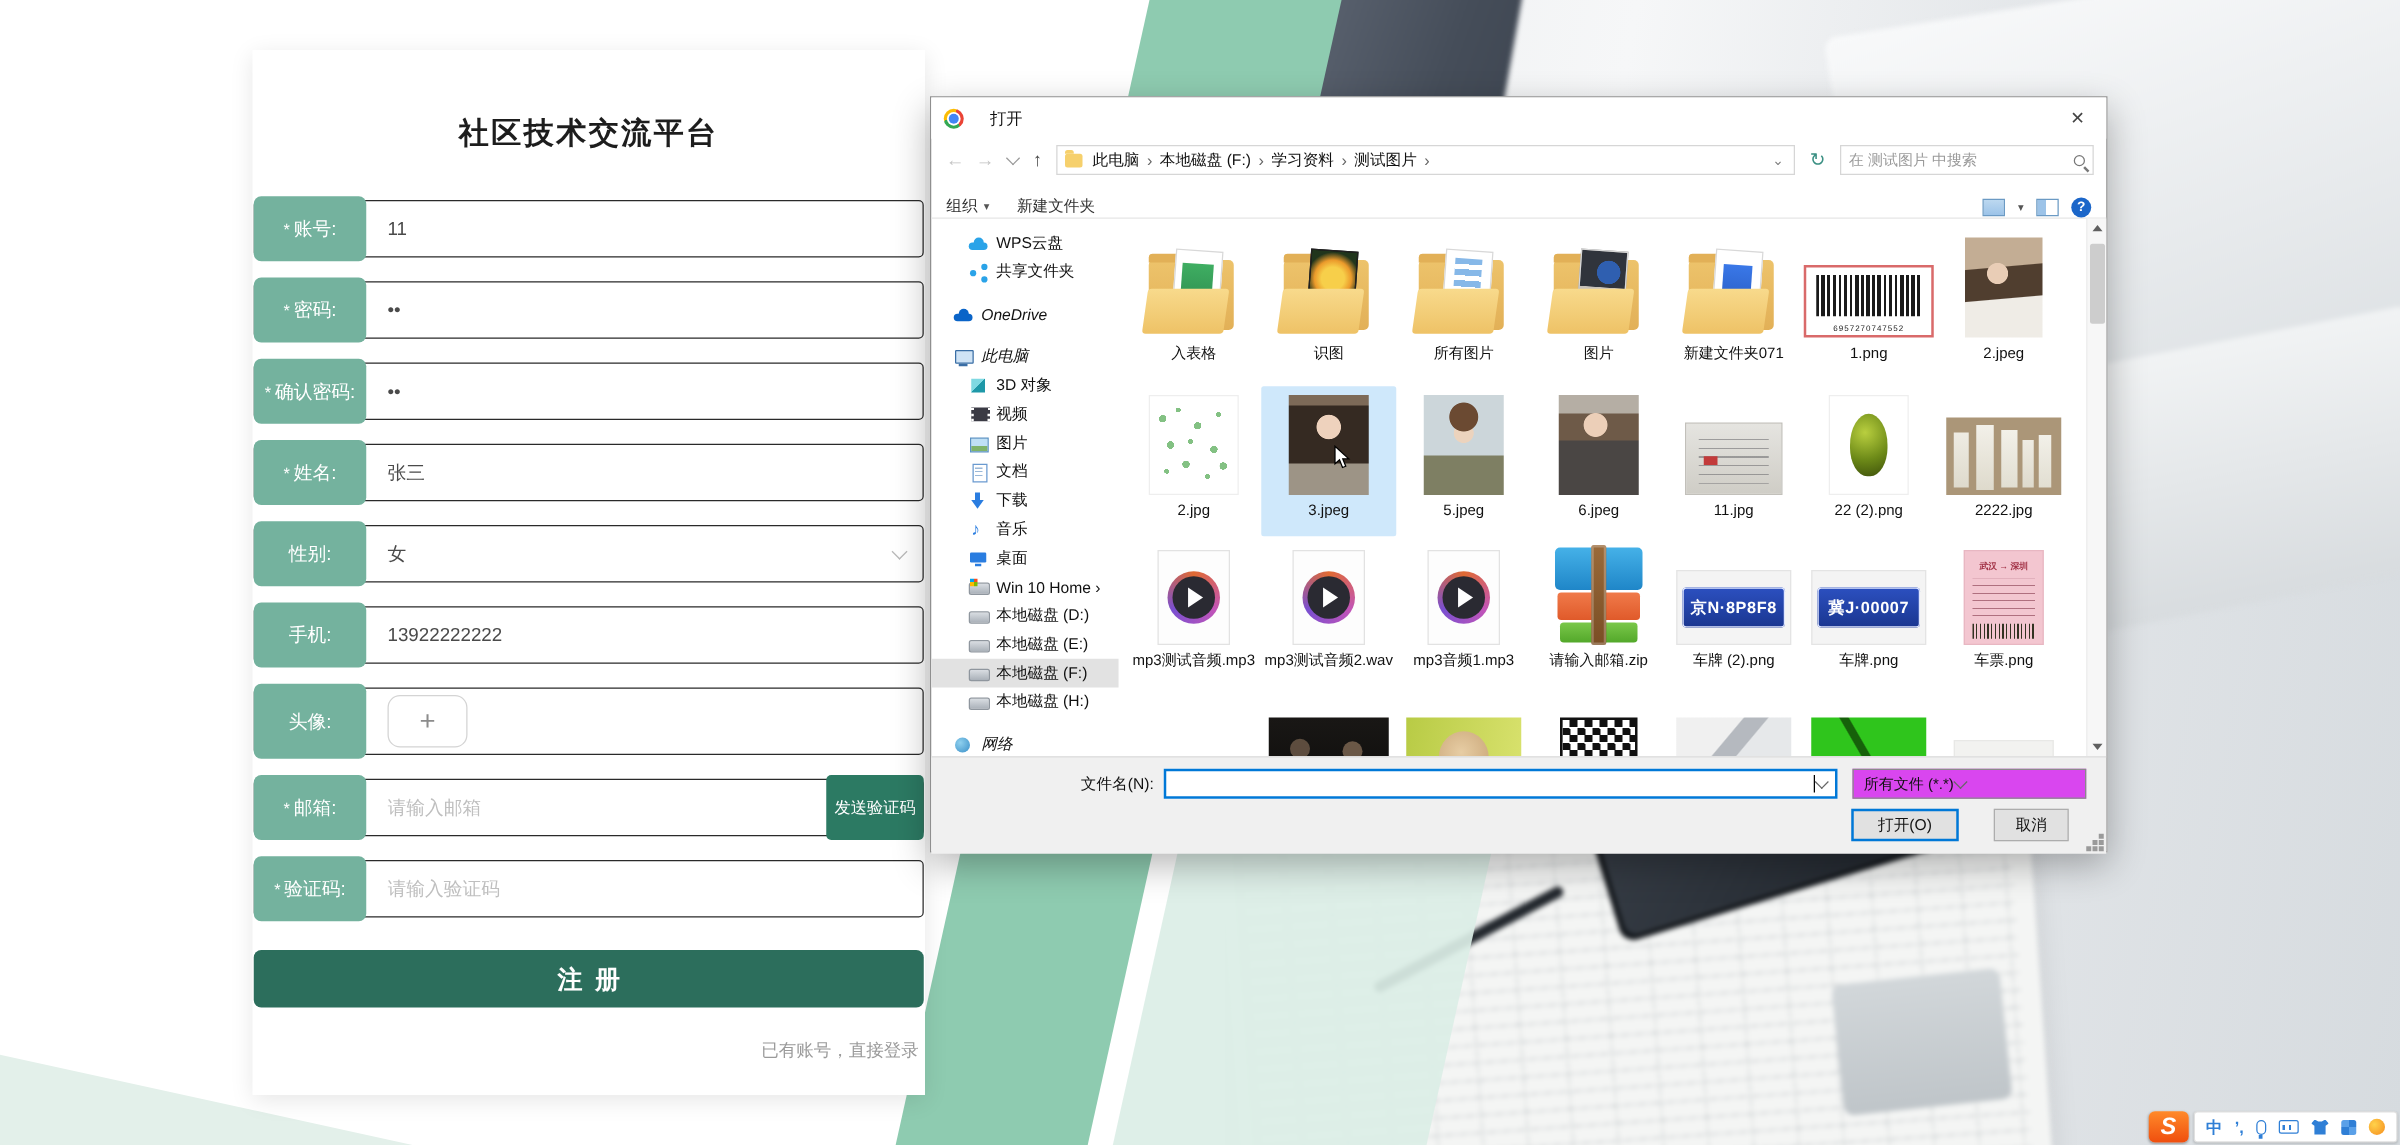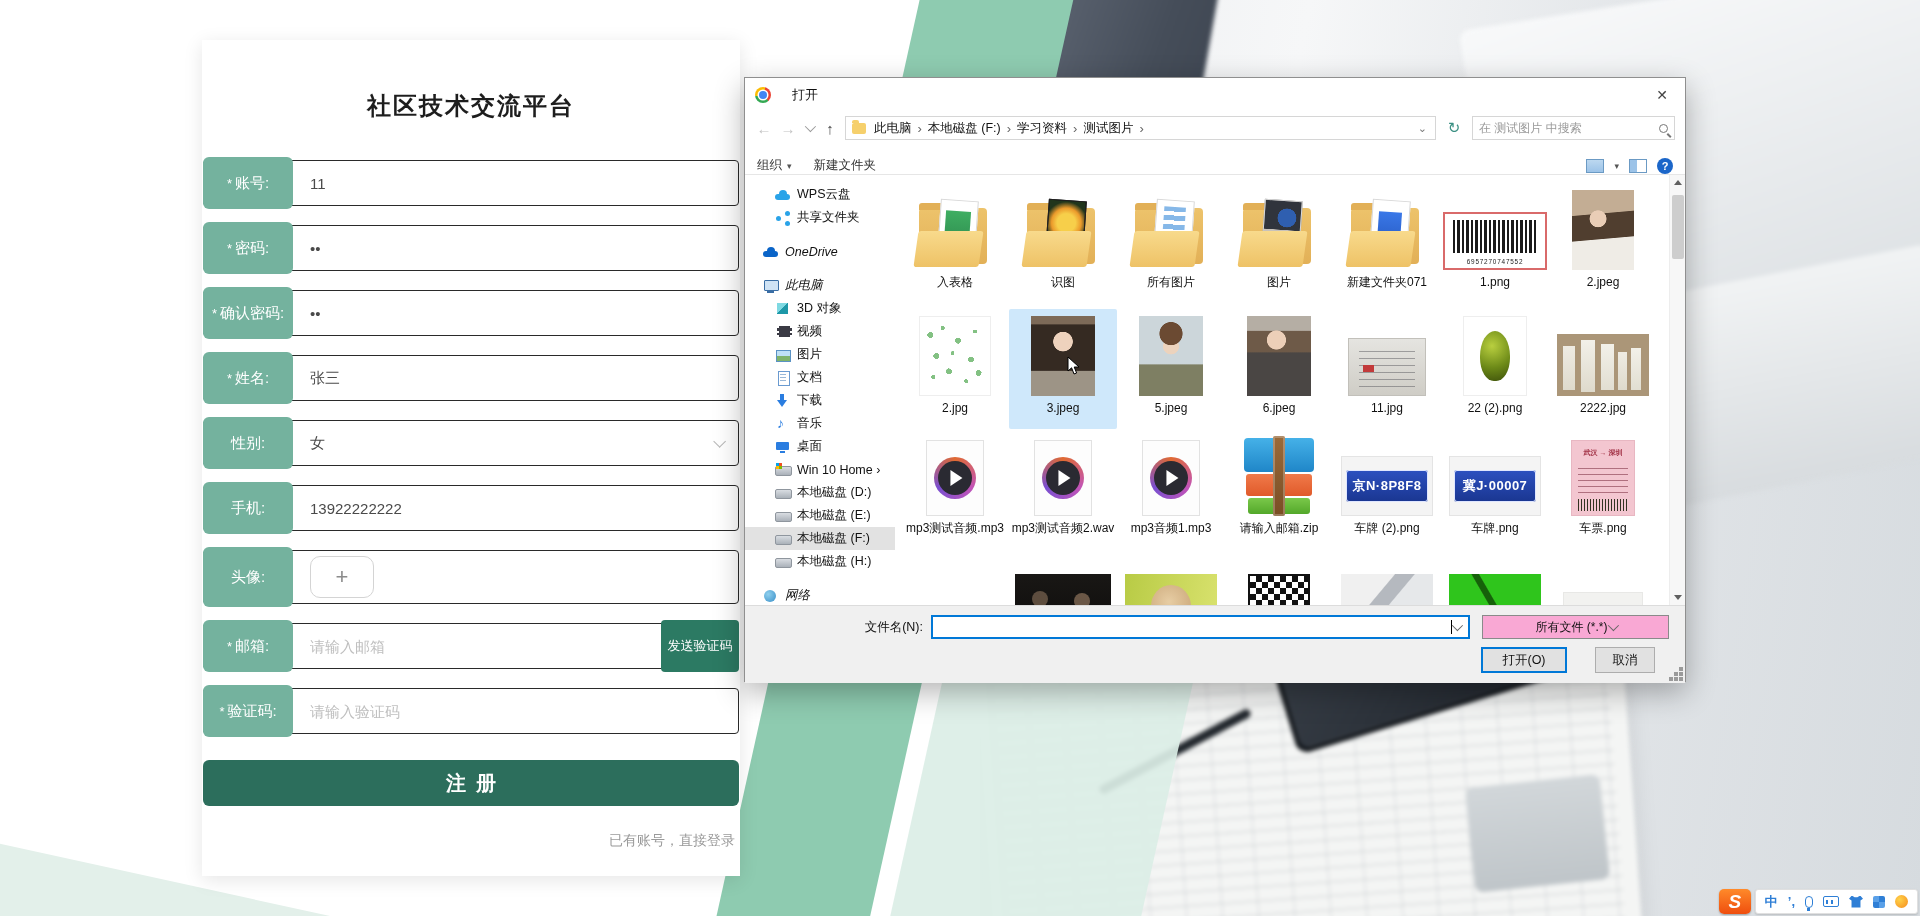--- a/index.html
+++ b/index.html
@@ -295,22 +295,22 @@
   .dlg-footer { height:78px; background:#f0f0f0; border-top:1px solid #dcdcdc; }
   .fn-row { display:flex; align-items:center; margin:9px 16px 0 0; }
   .fn-label { width:186px; text-align:right; padding-right:8px; font-size:12.5px; color:#111;padding-left:40px; }
   .fn-input { flex:1; height:24px; border:2px solid #0078d7; background:#fff; position:relative;
     display:flex; align-items:center; padding-left:5px; }
   .fn-input input { border:0; outline:0; flex:1; font-size:12px; min-width:0; }
   .caret { width:1px; height:14px; background:#000; animation:blink 1s steps(1) infinite; }
   @keyframes blink { 50% { opacity:0; } }
   .fn-chev,.flt-chev { width:8px; height:8px; border-right:1.5px solid #666; border-bottom:1.5px solid #666;
     transform:rotate(45deg) translateY(-2px); margin-right:8px; flex:none; }
-  .flt-box { width:187px; height:24px; border:1px solid #8a8a8a; background:#f9a8d4; margin-left:12px;
-    display:flex; align-items:center; justify-content:center; padding-left:8px; font-size:12px; color:#111;
+  .flt-box { width:187px; height:24px; border:1px solid #8a8a8a; background:#d946ef; margin-left:12px;
+    display:flex; align-items:center; justify-content:flex-start; padding-left:8px; font-size:12px; color:#111;
     cursor:pointer; }
   .btn-row { display:flex; justify-content:flex-end; gap:28px; margin:8px 30px 0 0; }
   .dlg-btn { height:26px; font-size:12.5px; color:#111; background:#e1e1e1; border:1px solid #adadad; cursor:pointer; }
   .dlg-btn.primary { width:86px; border:2px solid #0078d7; }
   .dlg-btn.cancel { width:60px; }
   .dlg-footer { position:relative; }
   .dlg-footer::after { content:""; position:absolute; right:2px; bottom:2px; width:4px; height:4px;
     background:#9a9a9a; box-shadow:-5px 5px 0 #9a9a9a,0 5px 0 #9a9a9a,-10px 10px 0 #9a9a9a,-5px 10px 0 #9a9a9a,0 10px 0 #9a9a9a;
     transform:translateY(-10px); }
 

